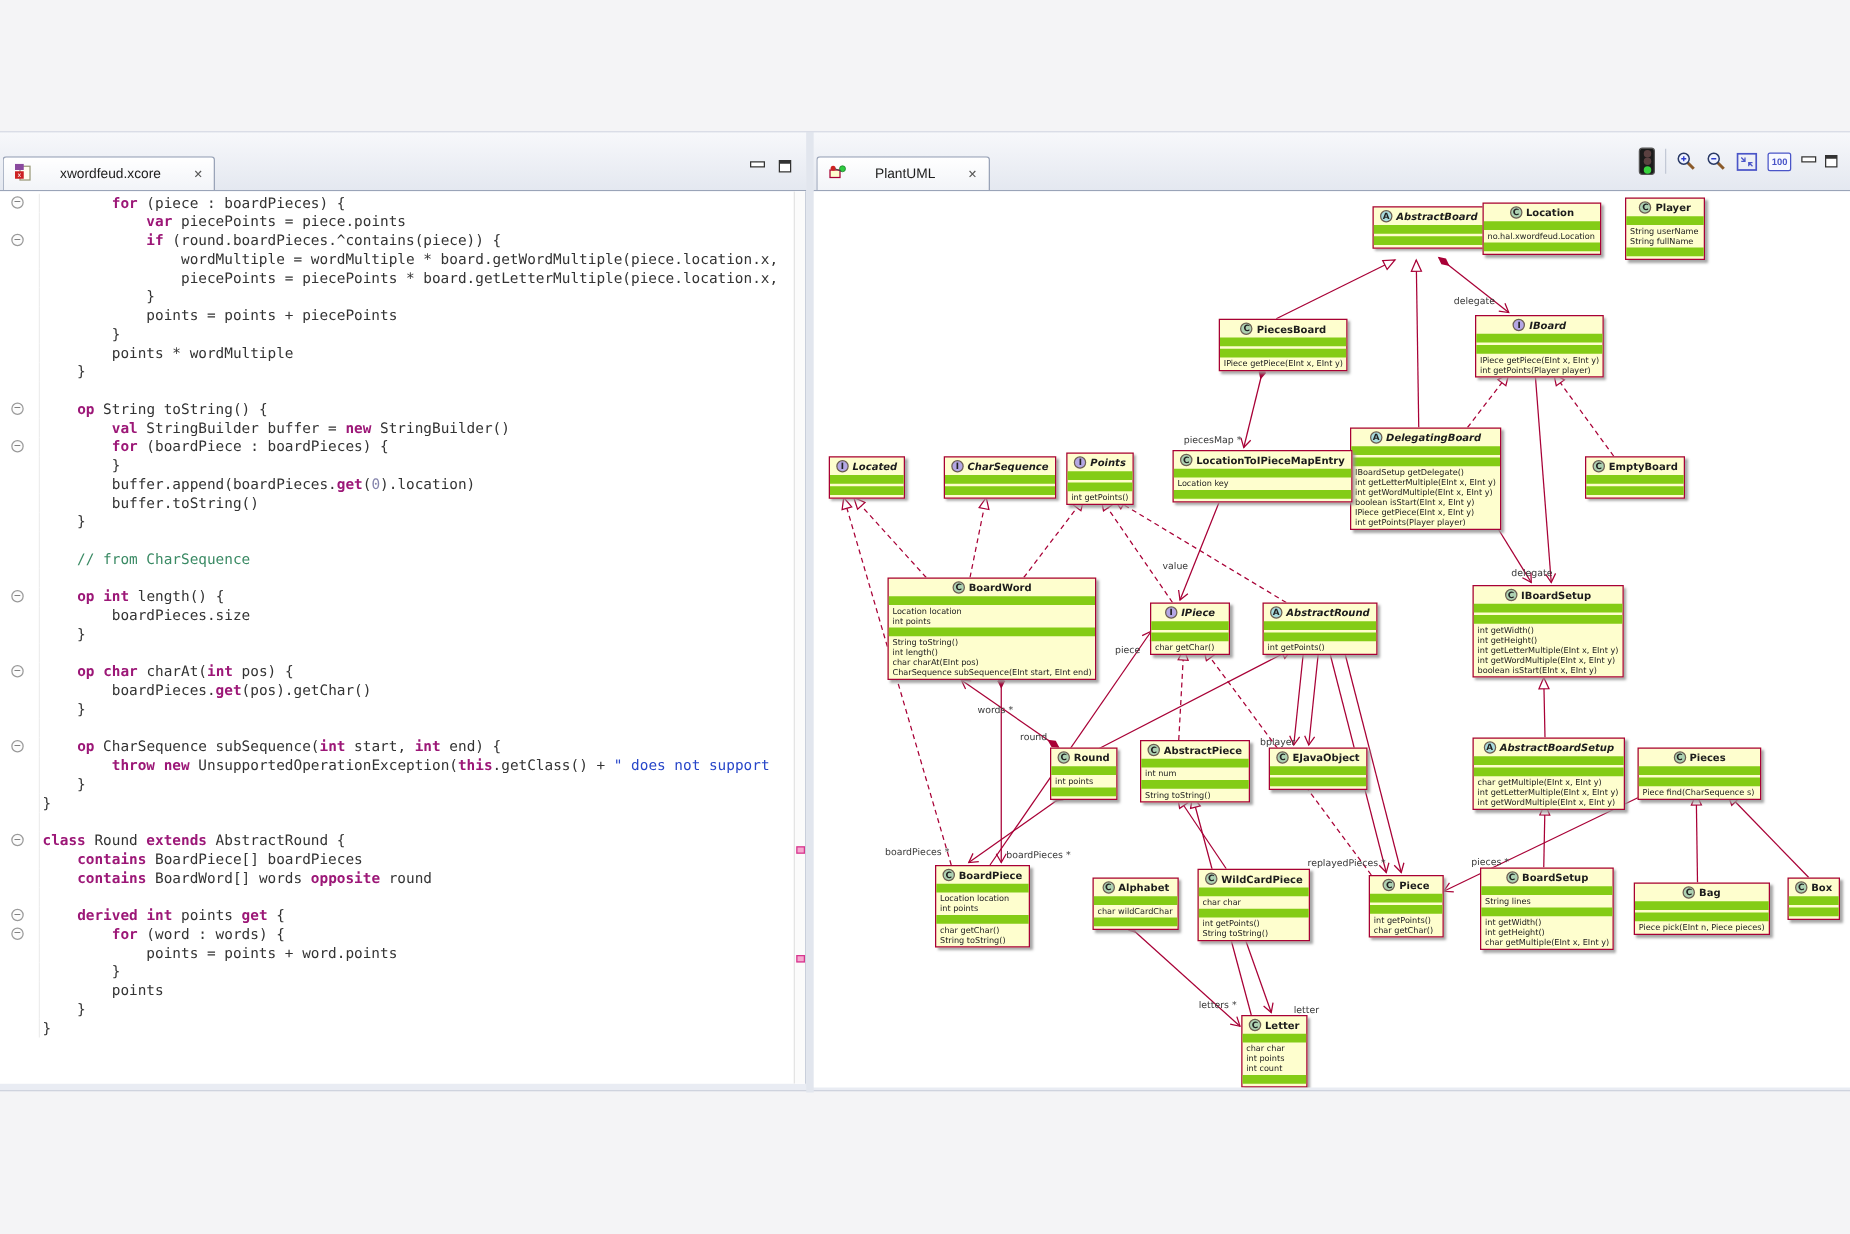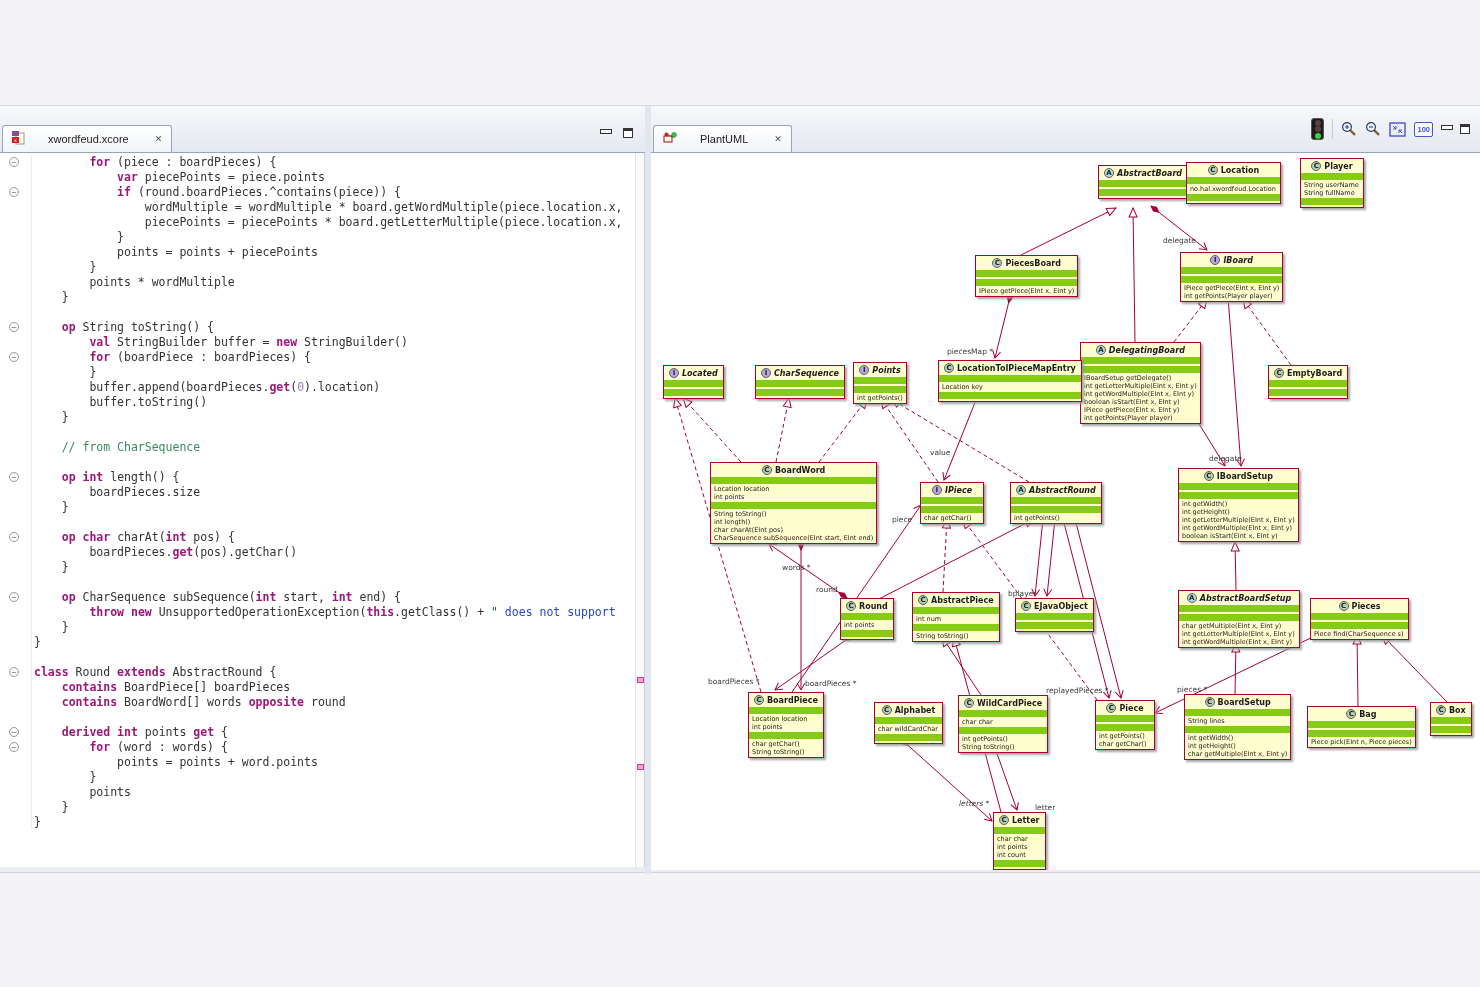--- a/index.html
+++ b/index.html
@@ -560,19 +560,19 @@
           <span class="edge-label" style="left: 279px; top: 295px;">value</span>
           <span class="edge-label" style="left: 558px; top: 301px;">delegate</span>
           <span class="edge-label" style="left: 241px; top: 362px;">piece</span>
           <span class="edge-label" style="left: 131px; top: 410px;">words *</span>
           <span class="edge-label" style="left: 165px; top: 432px;">round</span>
           <span class="edge-label" style="left: 357px; top: 436px;">bplayer</span>
           <span class="edge-label" style="left: 57px; top: 524px;">boardPieces *</span>
           <span class="edge-label" style="left: 154px; top: 526px;">boardPieces *</span>
           <span class="edge-label" style="left: 395px; top: 533px;">replayedPieces *</span>
           <span class="edge-label" style="left: 498px; top: 532px; margin-left: 28px;">pieces *</span>
-          <span class="edge-label" style="left: 308px; top: 646px; font-style: italic;">letters *</span>
+          <span class="edge-label" style="left: 308px; top: 646px;">letters *</span>
           <span class="edge-label" style="left: 384px; top: 650px;">letter</span>
         </div>
     </div>
 
   </div>
 </div>
 
 </body></html>

